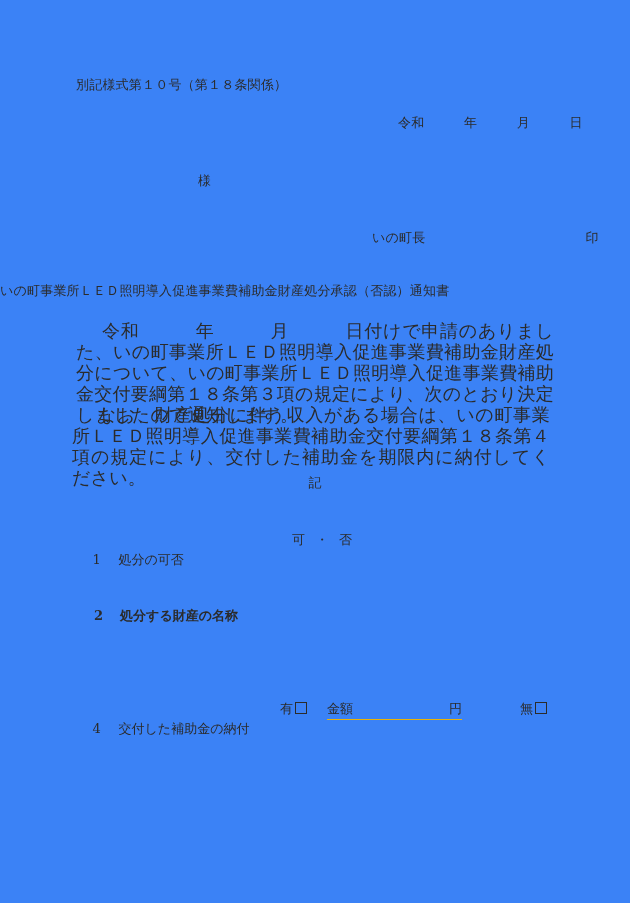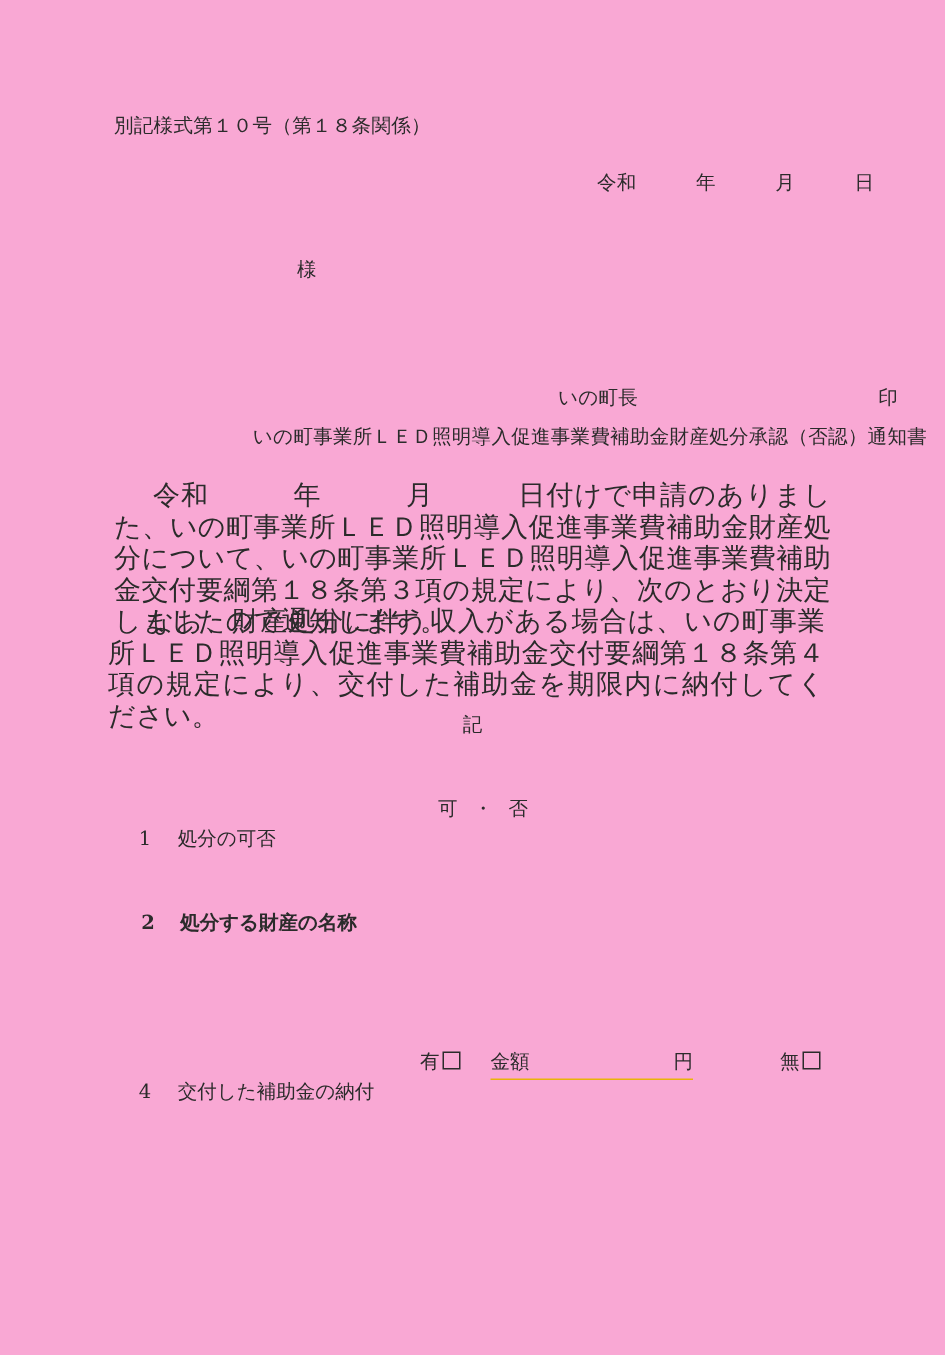--- a/index.html
+++ b/index.html
@@ -11,21 +11,21 @@
     width: 630px;
     height: 903px;
     position: relative;
     font-family: "DejaVu Serif", "Liberation Serif", serif;
     color: #2b2b2b;
     overflow: hidden;
   }
   .page {
     position: absolute;
     inset: 0;
-    background: #f9a8d4;
+    background: #3b82f6;
     padding-left: 20px;
   }
   
   .ln {
     position: absolute;
     white-space: pre;
     font-size: 13px;
     line-height: 18px;
     letter-spacing: 0.2px;
   }
@@ -35,31 +35,30 @@
     line-height: 21px;
     letter-spacing: 0.2px;
     text-align: justify;
     text-justify: inter-ideograph;
   }
   
   #form-number      { left: 76px;  top: 76px; }
   #directive-line   { left: 398px; top: 92px; }
   #era-line         { left: 398px; top: 114px; text-align: right; }
   #addressee-line   { left: 198px; top: 172px; }
-  #issuer-line      { left: 372px; top: 229px; margin-top: 28px; }
+  #issuer-line      { left: 372px; top: 229px; }
   
   #doc-title {
     position: absolute;
-    left: 0; right: 12px;
+    left: 0; right: 2px;
     top: 282px;
-    text-align: right;
+    text-align: left;
     font-size: 13px;
     letter-spacing: 0.2px;
     white-space: pre;
-    margin-left: 12px;
   }
   
   #para-1 { left: 76px; top: 320px; width: 478px; text-indent: 26px; }
   #para-2 { left: 72px; top: 404px; width: 478px; text-indent: 26px; }
   
   #ki-marker {
     position: absolute;
     left: 0; right: 0;
     top: 474px;
     text-align: center;

